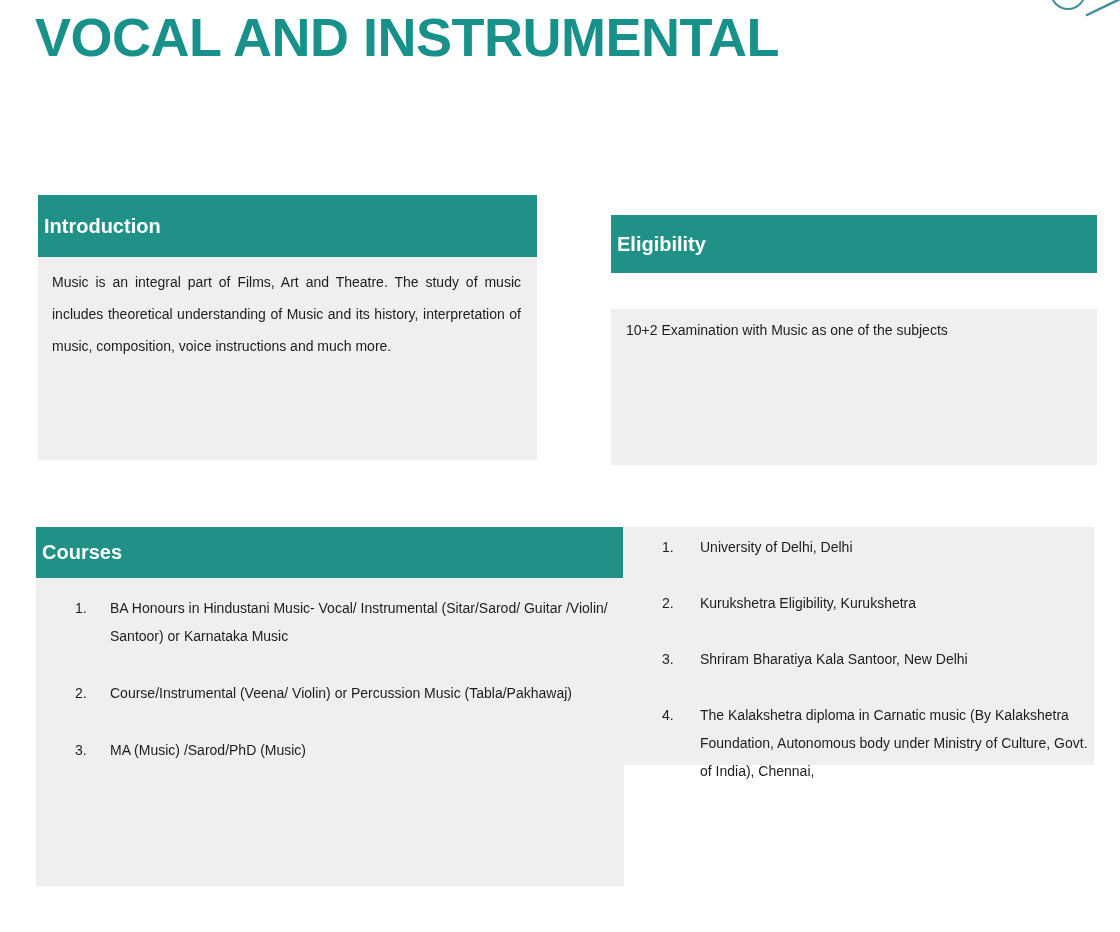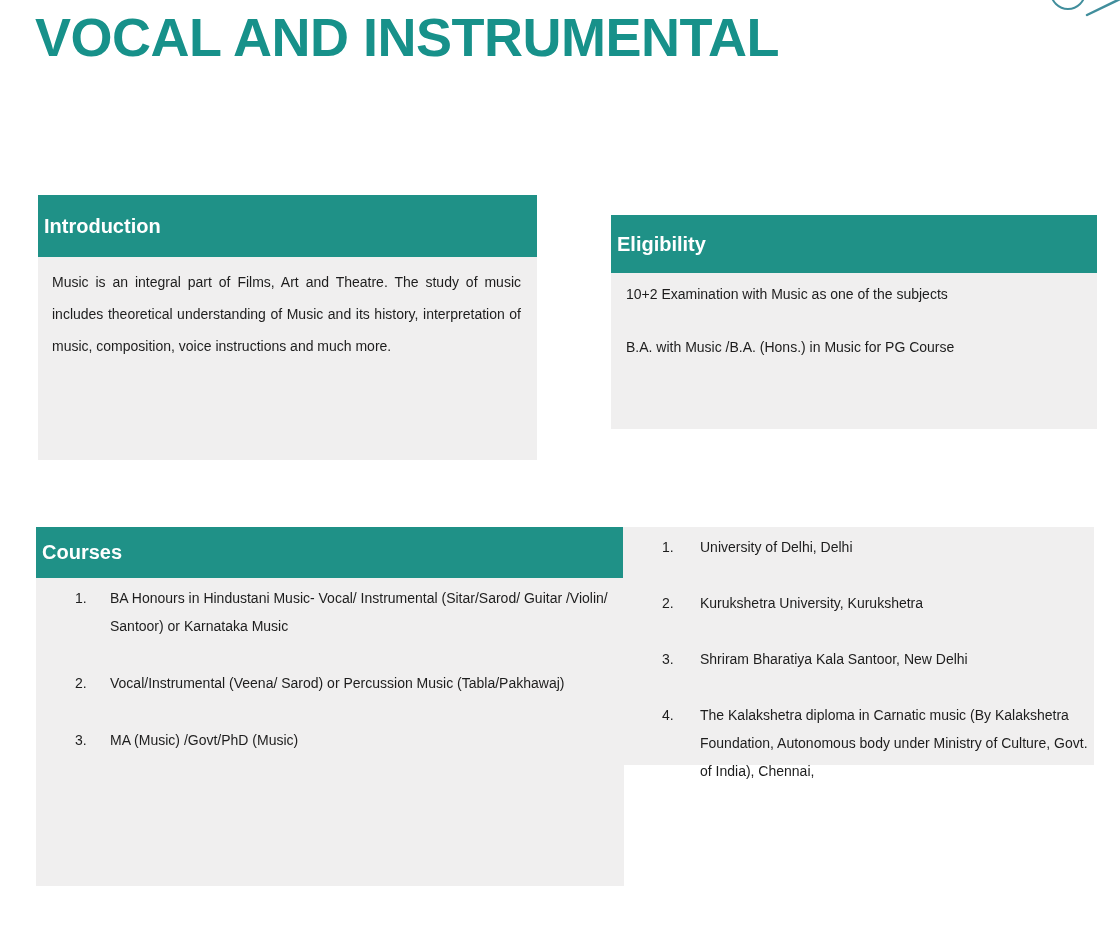--- a/index.html
+++ b/index.html
@@ -52,26 +52,27 @@
     text-align: justify;
   }
   
   .panel-elig { left: 611px; top: 195px; width: 486px; }
   .panel-elig .panel-header { height: 58px; margin-top: 20px; }
   .panel-elig .panel-body {
     height: 156px;
     padding: 5px 20px 0 15px;
     line-height: 32px;
     text-align: justify;
+    margin-top: 36px;
   }
   .panel-elig .panel-body p { margin-bottom: 21px; }
   
   .panel-courses { left: 36px; top: 527px; width: 588px; }
   .panel-courses .panel-header { height: 51px; }
-  .panel-courses .panel-body { height: 308px; padding-top: 6px; }
+  .panel-courses .panel-body { height: 308px; padding-top: 16px; }
   
   .panel-inst { left: 623px; top: 527px; width: 471px; }
   .panel-inst .panel-header { height: 50px; }
   .panel-inst .panel-body { height: 238px; padding-top: 6px; }
   
   .num-list { list-style: none; counter-reset: item; }
   .num-list li {
     counter-increment: item;
     position: relative;
     line-height: 28px;
@@ -105,39 +106,38 @@
     <p>Music is an integral part of Films, Art and Theatre. The study of music includes theoretical understanding of Music and its history, interpretation of music, composition, voice instructions and much more.</p>
   </div>
 </section>
 
 <section class="panel panel-elig">
   <div class="panel-header">
     <span>Eligibility</span>
   </div>
   <div class="panel-body">
     <p>10+2 Examination with Music as one of the subjects</p>
-    <p>B.A. with Music /B.A. (Hons.) in Music for PG Course</p>
   </div>
 </section>
 
 <section class="panel panel-courses">
   <div class="panel-header">
     <span>Courses</span>
   </div>
   <div class="panel-body">
     <ol class="num-list">
       <li>BA Honours in Hindustani Music- Vocal/ Instrumental (Sitar/Sarod/ Guitar /Violin/ Santoor) or Karnataka Music</li>
-      <li>Vocal/Instrumental (Veena/ Sarod) or Percussion Music (Tabla/Pakhawaj)</li>
-      <li>MA (Music) /Govt/PhD (Music)</li>
+      <li>Course/Instrumental (Veena/ Violin) or Percussion Music (Tabla/Pakhawaj)</li>
+      <li>MA (Music) /Sarod/PhD (Music)</li>
     </ol>
   </div>
 </section>
 
 <section class="panel panel-inst">
   <div class="panel-body">
     <ol class="num-list">
       <li>University of Delhi, Delhi</li>
-      <li>Kurukshetra University, Kurukshetra</li>
+      <li>Kurukshetra Eligibility, Kurukshetra</li>
       <li>Shriram Bharatiya Kala Santoor, New Delhi</li>
       <li>The Kalakshetra diploma in Carnatic music (By Kalakshetra Foundation, Autonomous body under Ministry of Culture, Govt. of India), Chennai,</li>
     </ol>
   </div>
 </section>
 
 </body></html>

